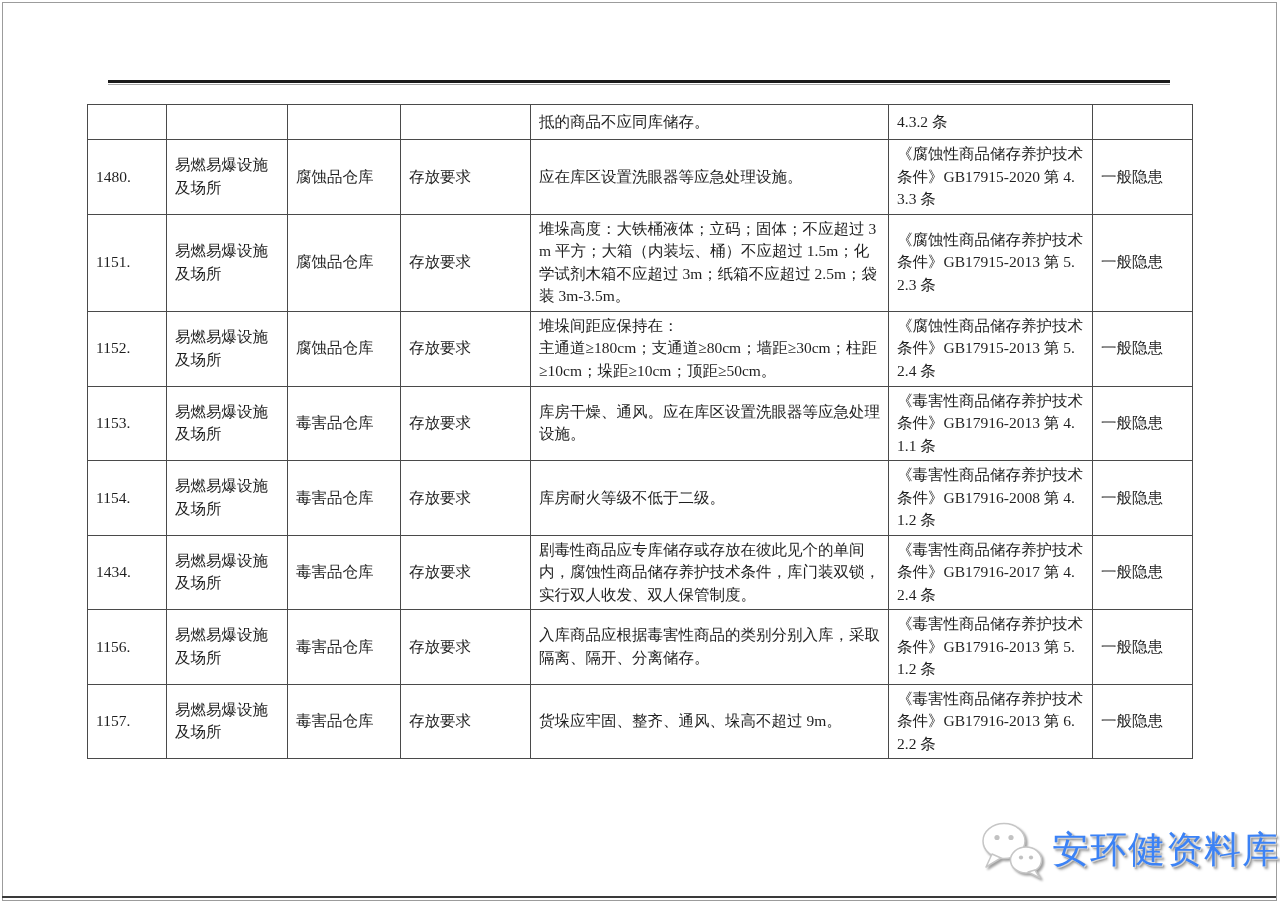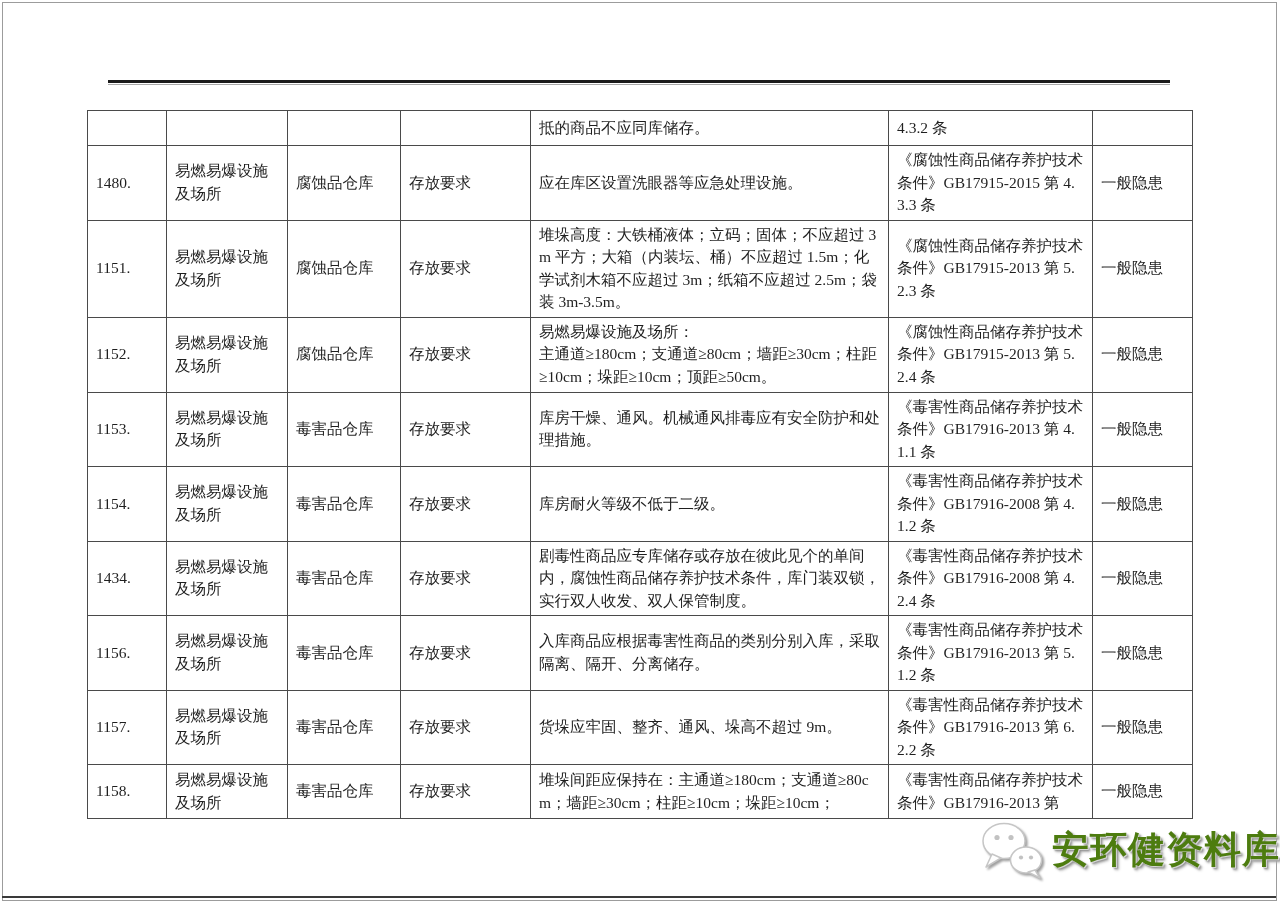--- a/index.html
+++ b/index.html
@@ -15,21 +15,21 @@
   }
   .bottom-rule {
     position:absolute; left:2px; top:896px; width:1274px; height:2px;
     background:#3a3a3a;
   }
   .header-rule { position:absolute; left:108px; top:80px; width:1062px; }
   .header-rule .thick { height:3px; background:#1b1b1b; }
   .header-rule .thin  { height:1px; background:#a9a9a9; margin-top:1px; }
 
   table.doc-table {
-    position:absolute; left:87px; top:110px; width:1105px;
+    position:absolute; left:87px; top:104px; width:1105px;
     border-collapse:collapse; table-layout:fixed;
     font-size:15.5px; line-height:22.5px;
   }
   .doc-table td {
     border:1px solid #4a4a4a; vertical-align:middle;
     padding:3px 8px; overflow:hidden; word-break:break-all;
   }
   .col-num  { width:79px;  }
   .col-cat  { width:121px; }
   .col-wh   { width:113px; }
@@ -42,21 +42,21 @@
   .c-desc { white-space:pre-line; }
   .c-ref  { padding-right:10px;margin-top:12px; }
 
   .watermark {
     position:absolute; left:980px; top:818px; height:64px;
     display:flex; align-items:center; gap:8px;
   }
   .wm-icon { filter:drop-shadow(2px 2px 1px #a0a0a0); flex:0 0 auto; }
   .wm-text {
     font-family:"Liberation Sans","DejaVu Sans",sans-serif;
-    font-size:37px; font-weight:bold; letter-spacing:1px; color:#4d7c0f;
+    font-size:37px; font-weight:normal; letter-spacing:1px; color:#3b82f6;
     text-shadow:1px 1px 0 #d6d6d6, 2px 2px 2px #8f8f8f, 3px 3px 3px #bdbdbd;
     white-space:nowrap;
   }
 </style>
 </head>
 <body>
 
 <div class="page-border"></div>
 
 <div class="header-rule">
@@ -83,94 +83,85 @@
     <td class="c-desc">抵的商品不应同库储存。</td>
     <td class="c-ref">4.3.2 条</td>
     <td class="c-risk"></td>
   </tr>
       <tr style="height: 71px;">
     <td class="c-num">1480.</td>
     <td class="c-cat">易燃易爆设施及场所</td>
     <td class="c-wh">腐蚀品仓库</td>
     <td class="c-req">存放要求</td>
     <td class="c-desc">应在库区设置洗眼器等应急处理设施。</td>
-    <td class="c-ref">《腐蚀性商品储存养护技术条件》GB17915-2015 第 4.3.3 条</td>
+    <td class="c-ref">《腐蚀性商品储存养护技术条件》GB17915-2020 第 4.3.3 条</td>
     <td class="c-risk">一般隐患</td>
   </tr>
       <tr style="height: 88px;">
     <td class="c-num">1151.</td>
     <td class="c-cat">易燃易爆设施及场所</td>
     <td class="c-wh">腐蚀品仓库</td>
     <td class="c-req">存放要求</td>
     <td class="c-desc">堆垛高度：大铁桶液体；立码；固体；不应超过 3m 平方；大箱（内装坛、桶）不应超过 1.5m；化学试剂木箱不应超过 3m；纸箱不应超过 2.5m；袋装 3m-3.5m。</td>
     <td class="c-ref">《腐蚀性商品储存养护技术条件》GB17915-2013 第 5.2.3 条</td>
     <td class="c-risk">一般隐患</td>
   </tr>
       <tr style="height: 75px;">
     <td class="c-num">1152.</td>
     <td class="c-cat">易燃易爆设施及场所</td>
     <td class="c-wh">腐蚀品仓库</td>
     <td class="c-req">存放要求</td>
-    <td class="c-desc">易燃易爆设施及场所：
+    <td class="c-desc">堆垛间距应保持在：
 主通道≥180cm；支通道≥80cm；墙距≥30cm；柱距≥10cm；垛距≥10cm；顶距≥50cm。</td>
     <td class="c-ref">《腐蚀性商品储存养护技术条件》GB17915-2013 第 5.2.4 条</td>
     <td class="c-risk">一般隐患</td>
   </tr>
       <tr style="height: 68px;">
     <td class="c-num">1153.</td>
     <td class="c-cat">易燃易爆设施及场所</td>
     <td class="c-wh">毒害品仓库</td>
     <td class="c-req">存放要求</td>
-    <td class="c-desc">库房干燥、通风。机械通风排毒应有安全防护和处理措施。</td>
+    <td class="c-desc">库房干燥、通风。应在库区设置洗眼器等应急处理设施。</td>
     <td class="c-ref">《毒害性商品储存养护技术条件》GB17916-2013 第 4.1.1 条</td>
     <td class="c-risk">一般隐患</td>
   </tr>
       <tr style="height: 72px;">
     <td class="c-num">1154.</td>
     <td class="c-cat">易燃易爆设施及场所</td>
     <td class="c-wh">毒害品仓库</td>
     <td class="c-req">存放要求</td>
     <td class="c-desc">库房耐火等级不低于二级。</td>
     <td class="c-ref">《毒害性商品储存养护技术条件》GB17916-2008 第 4.1.2 条</td>
     <td class="c-risk">一般隐患</td>
   </tr>
       <tr style="height: 71px;">
     <td class="c-num">1434.</td>
     <td class="c-cat">易燃易爆设施及场所</td>
     <td class="c-wh">毒害品仓库</td>
     <td class="c-req">存放要求</td>
     <td class="c-desc">剧毒性商品应专库储存或存放在彼此见个的单间内，腐蚀性商品储存养护技术条件，库门装双锁，实行双人收发、双人保管制度。</td>
-    <td class="c-ref">《毒害性商品储存养护技术条件》GB17916-2008 第 4.2.4 条</td>
+    <td class="c-ref">《毒害性商品储存养护技术条件》GB17916-2017 第 4.2.4 条</td>
     <td class="c-risk">一般隐患</td>
   </tr>
       <tr style="height: 74px;">
     <td class="c-num">1156.</td>
     <td class="c-cat">易燃易爆设施及场所</td>
     <td class="c-wh">毒害品仓库</td>
     <td class="c-req">存放要求</td>
     <td class="c-desc">入库商品应根据毒害性商品的类别分别入库，采取隔离、隔开、分离储存。</td>
     <td class="c-ref">《毒害性商品储存养护技术条件》GB17916-2013 第 5.1.2 条</td>
     <td class="c-risk">一般隐患</td>
   </tr>
       <tr style="height: 71px;">
     <td class="c-num">1157.</td>
     <td class="c-cat">易燃易爆设施及场所</td>
     <td class="c-wh">毒害品仓库</td>
     <td class="c-req">存放要求</td>
     <td class="c-desc">货垛应牢固、整齐、通风、垛高不超过 9m。</td>
     <td class="c-ref">《毒害性商品储存养护技术条件》GB17916-2013 第 6.2.2 条</td>
-    <td class="c-risk">一般隐患</td>
-  </tr>
-      <tr style="height: 54px;">
-    <td class="c-num">1158.</td>
-    <td class="c-cat">易燃易爆设施及场所</td>
-    <td class="c-wh">毒害品仓库</td>
-    <td class="c-req">存放要求</td>
-    <td class="c-desc">堆垛间距应保持在：主通道≥180cm；支通道≥80cm；墙距≥30cm；柱距≥10cm；垛距≥10cm；</td>
-    <td class="c-ref">《毒害性商品储存养护技术条件》GB17916-2013 第</td>
     <td class="c-risk">一般隐患</td>
   </tr>
     </tbody>
 </table>
 
 <div class="watermark">
   <svg class="wm-icon" width="64" height="58" viewBox="0 0 64 58">
     <g fill="#ffffff" stroke="#c6c6c6" stroke-width="1.5">
       <ellipse cx="24" cy="20" rx="21" ry="17.5"></ellipse>
       <path d="M12 33 L6 46 L21 37 Z" stroke-linejoin="round"></path>

